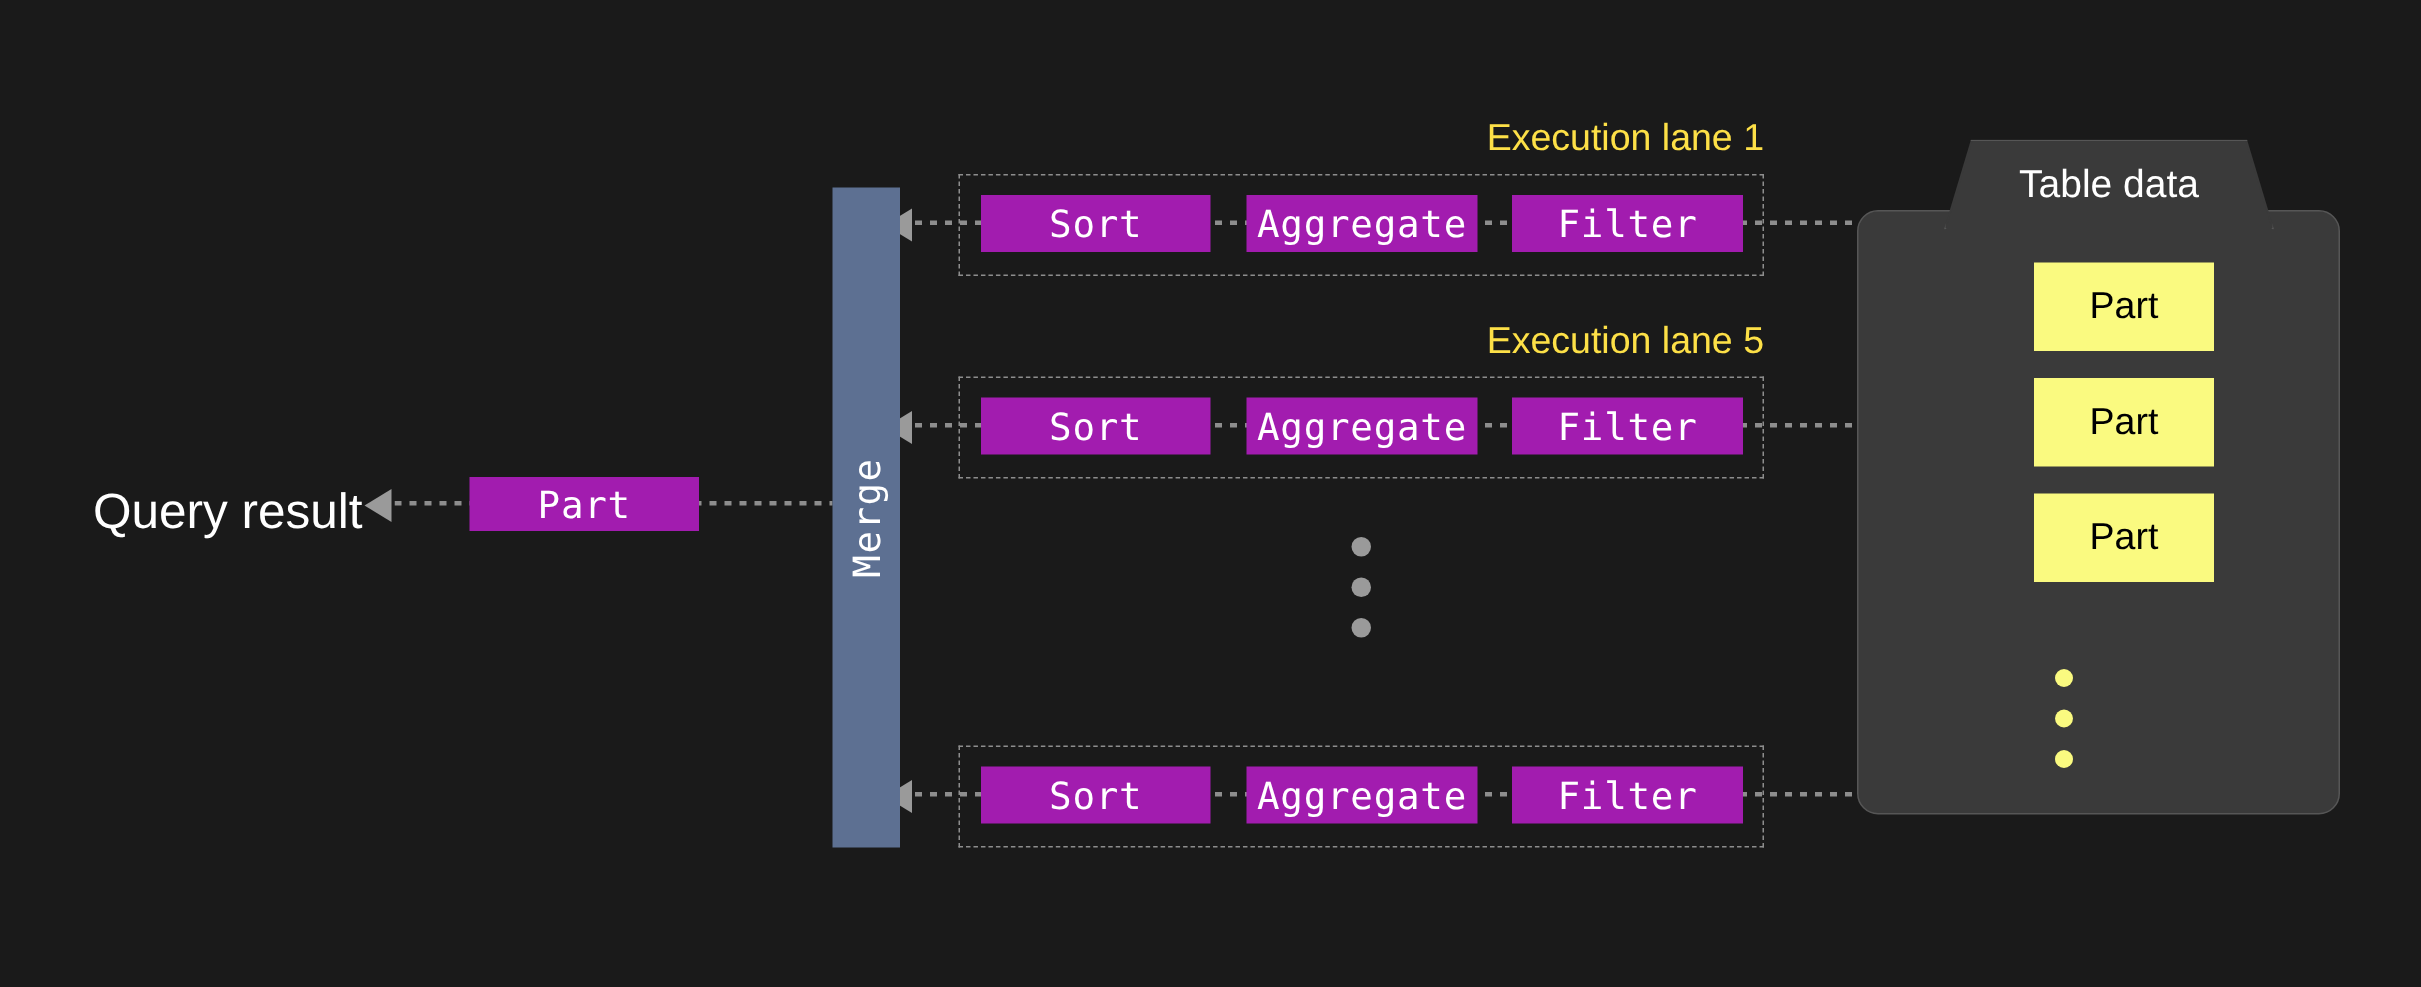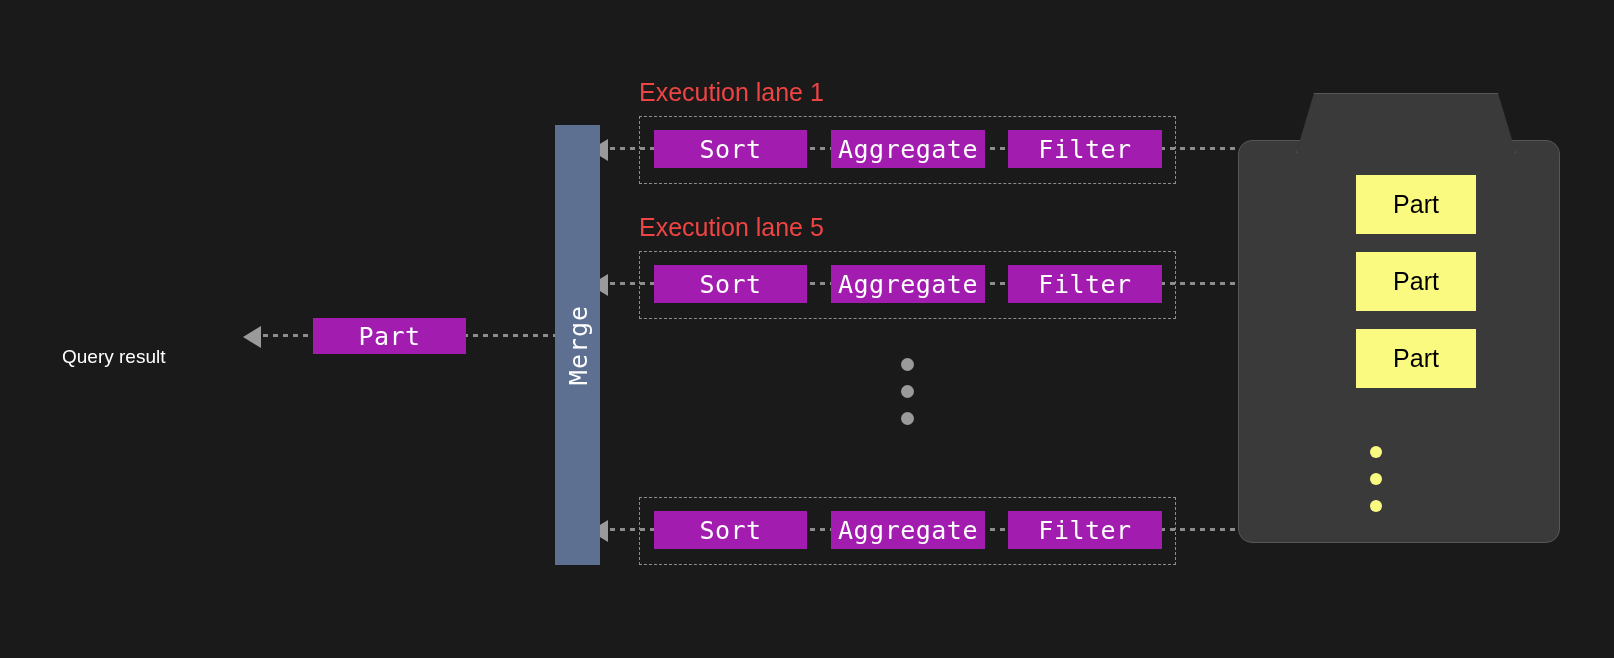--- a/index.html
+++ b/index.html
@@ -65,38 +65,37 @@
     font-size: 25px;
     white-space: nowrap;
     letter-spacing: 1px;
   }
 
   
   #query-result-label {
     position: absolute;
     left: 62px; top: 322px;
     color: #ffffff;
-    font-size: 19px;
-    white-space: nowrap;
-    margin-top: 24px;
+    font-size: 33px;
+    white-space: nowrap;
   }
 
   
   .lane {
     position: absolute;
     width: 537px;
     height: 68px;
     border: 1px dashed #8d8d8d;
     box-sizing: border-box;
   }
   .lane-title {
     position: absolute;
     width: 537px;
-    text-align: left;
-    color: #ef4444;
+    text-align: right;
+    color: #fde047;
     font-size: 25px;
     white-space: nowrap;
   }
 
   
   .vdots { position: absolute; }
   .vdots i {
     display: block;
     width: 13px; height: 13px;
     border-radius: 50%;
@@ -210,20 +209,21 @@
   <div class="dotline" style="left:610px; top:528px; width:628px;"></div>
 
   <div class="op-box" style="left:654px; top:511px; width:153px; height:38px;">Sort</div>
   <div class="op-box" style="left:831px; top:511px; width:154px; height:38px;">Aggregate</div>
   <div class="op-box" style="left:1008px; top:511px; width:154px; height:38px;">Filter</div>
 
   <div id="table-panel-wrap">
     <div id="table-panel-body"></div>
     <div id="table-panel-tab"></div>
     <div id="table-panel-tab-fill"></div>
+    <div id="table-data-title">Table data</div>
 
     <div class="part-box" style="top:82px;">Part</div>
     <div class="part-box" style="top:159px;">Part</div>
     <div class="part-box" style="top:236px;">Part</div>
 
     <div class="vdots yellow" style="left:132px; top:353px;">
       <i></i>
         <i></i>
         <i></i>
     </div>

